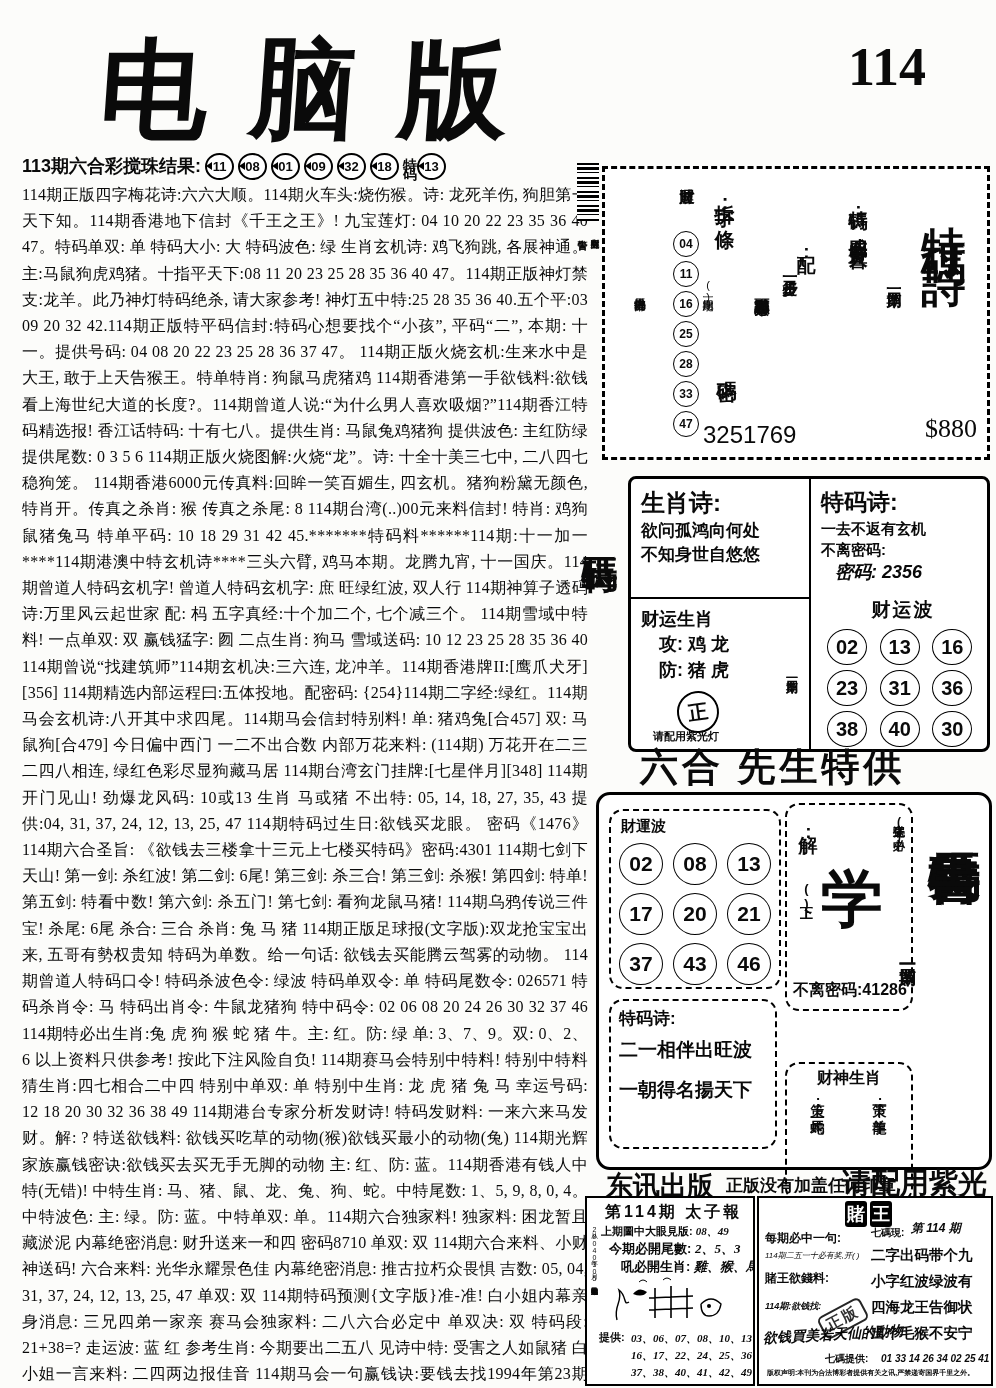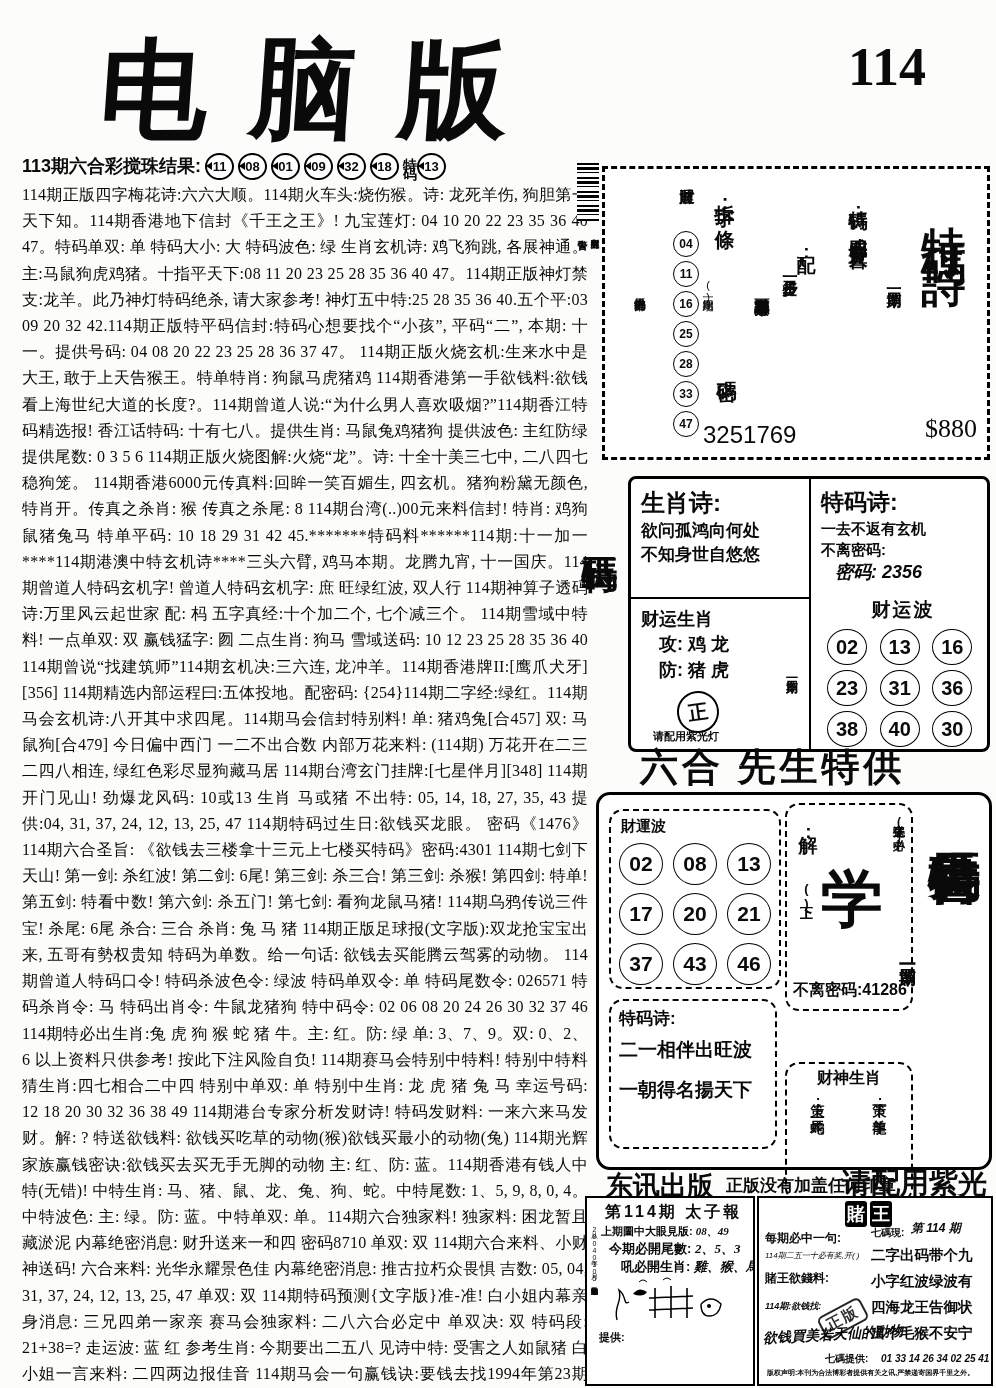--- a/index.html
+++ b/index.html
@@ -300,20 +300,25 @@
     </div>
     <svg class="b4-sketch" width="122" height="54" viewBox="0 0 122 54">
       <path d="M8 44 C4 30 14 26 10 14 C18 20 14 30 20 26" fill="none" stroke="#000" stroke-width="1.4"></path>
       <path d="M24 18 q6 -8 14 -2 q-4 6 -14 2" fill="#000"></path>
       <path d="M46 12 l0 30 M62 10 l0 32 M78 12 l0 30 M40 22 l44 -2 M40 34 l44 -2" stroke="#000" stroke-width="1.6" fill="none"></path>
       <path d="M92 28 q10 -10 20 0 q-2 12 -12 12 q-8 0 -8 -12" fill="none" stroke="#000" stroke-width="1.4"></path>
       <circle cx="100" cy="30" r="2" fill="#000"></circle>
       <path d="M30 6 q4 -4 8 0 M54 4 q4 -4 8 0" stroke="#000" fill="none" stroke-width="1"></path>
     </svg>
     <div class="b4-tigong">提供:</div>
+    <div class="b4-tigong-lines">
+      <div>03、06、07、08、10、13</div>
+      <div>16、17、22、24、25、36</div>
+      <div>37、38、40、41、42、49</div>
+    </div>
   </div>
 
   <div class="box5">
     <div class="b5-logo">
       <span>賭</span>
       <span>王</span>
     </div>
     <div class="b5-l1">每期必中一句:</div>
     <div class="b5-l1s">114期二五一十必有奖,开( )</div>
     <div class="b5-l2">賭王欲錢料:</div>

